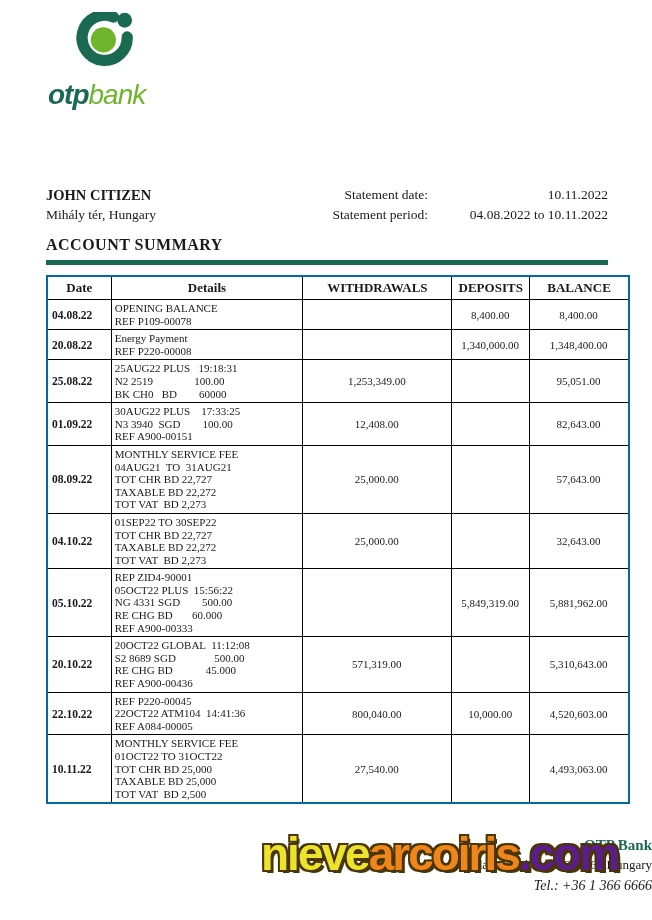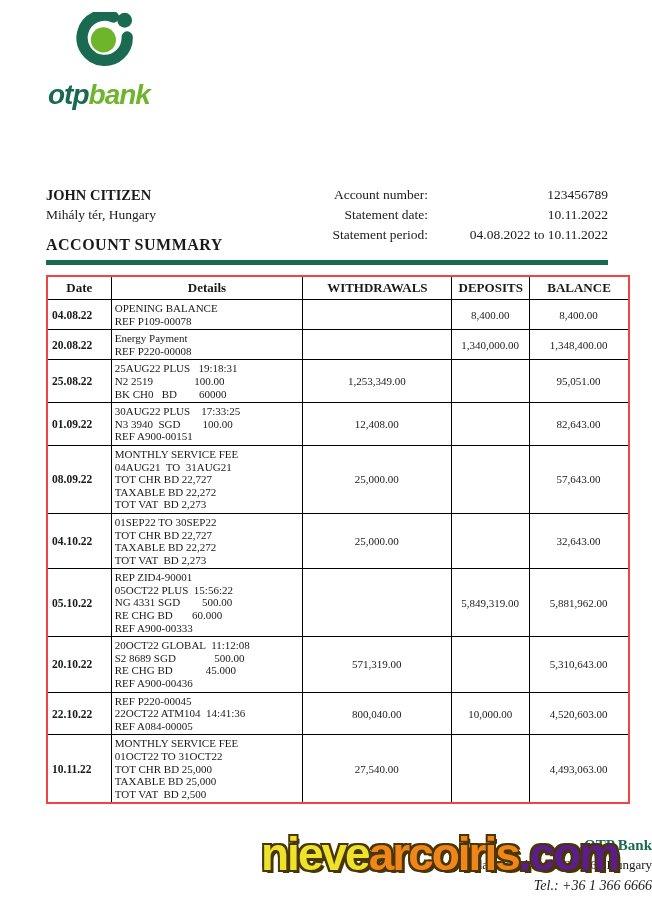--- a/index.html
+++ b/index.html
@@ -9,35 +9,35 @@
     background:#ffffff;
     overflow:hidden;
     font-family:"Liberation Serif", serif;
     color:#1a1a1a;
   }
   
   .logo-block{position:absolute;left:48px;top:12px;width:200px;}
   .logo-mark{display:block;margin-left:12px;width:92px;height:66px;}
   .logo-text{font-family:"Liberation Sans", sans-serif;font-style:italic;font-size:28px;line-height:30px;letter-spacing:-1px;margin-top:2px;}
   .logo-text .otp{font-weight:bold;color:#1a6a52;}
-  .logo-text .bank{font-weight:bold;color:#6fb52c;}
+  .logo-text .bank{font-weight:normal;color:#6fb52c;}
   
   .info-row{position:absolute;left:46px;top:138px;width:562px;display:flex;justify-content:space-between;margin-top:47px;}
   .customer{font-size:13.5px;line-height:20px;}
   .customer .name{font-weight:bold;font-size:14.5px;}
   .meta{font-size:13.5px;line-height:20px;}
   .meta-line{display:flex;}
   .meta-label{width:128px;text-align:right;}
   .meta-value{width:180px;text-align:right;}
   
   .summary-title{position:absolute;left:46px;top:236px;font-size:16px;font-weight:bold;letter-spacing:.5px;}
   .summary-rule{position:absolute;left:46px;top:260px;width:562px;height:5px;background:#1a6a52;}
   
   .tbl-wrap{position:absolute;left:46px;top:275px;width:562px;}
-  table{border-collapse:collapse;width:584px;border:2px solid #ef4444;}
+  table{border-collapse:collapse;width:584px;border:2px solid #0369a1;}
   th,td{border:1px solid #000;padding:1px 4px;}
   th{font-size:13px;font-weight:bold;text-align:center;height:20px;}
   td.c-date{font-size:11.5px;font-weight:bold;vertical-align:middle;text-align:left;}
   td.c-details{font-size:11px;line-height:12.6px;vertical-align:middle;white-space:pre;padding:2px 3px;}
   td.c-amt{font-size:11px;text-align:center;vertical-align:middle;padding-right:5px;margin-left:16px;}
   
   .footer{position:absolute;left:0;top:836px;width:652px;text-align:right;}
   .footer .bankname{font-size:15px;font-weight:bold;color:#1a6a52;line-height:18px;}
   .footer .addr{font-size:13px;line-height:21px;}
   .footer .tel{font-size:14px;line-height:21px;font-style:italic;}
@@ -63,24 +63,20 @@
     </svg>
     <div class="logo-text"><span class="otp">otp</span><span class="bank">bank</span></div>
   </div>
 
   <div class="info-row">
     <div class="customer">
       <div class="name">JOHN CITIZEN</div>
       <div>Mihály tér, Hungary</div>
     </div>
     <div class="meta">
-  <div class="meta-line">
-    <div class="meta-label">Account number:</div>
-    <div class="meta-value">123456789</div>
-  </div>
 
   <div class="meta-line">
     <div class="meta-label">Statement date:</div>
     <div class="meta-value">10.11.2022</div>
   </div>
 
   <div class="meta-line">
     <div class="meta-label">Statement period:</div>
     <div class="meta-value">04.08.2022 to 10.11.2022</div>
   </div>

